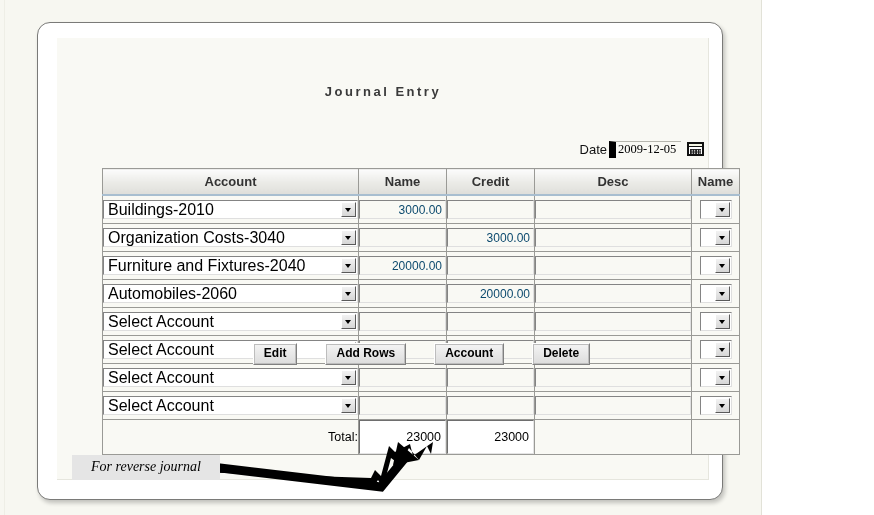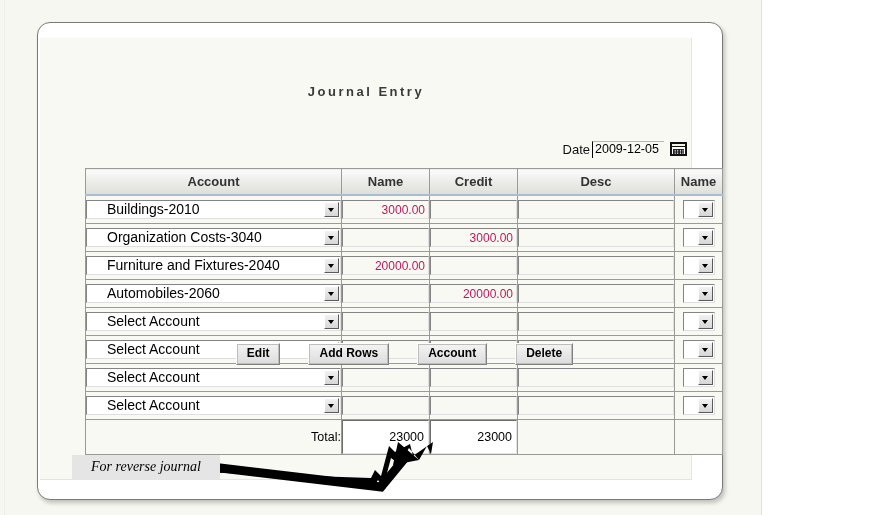--- a/index.html
+++ b/index.html
@@ -41,21 +41,21 @@
     width: 686px;
     height: 478px;
     background: #ffffff;
     border: 1px solid #7a7a78;
     border-radius: 13px;
     box-sizing: border-box;
     box-shadow: 2px 3px 4px rgba(0,0,0,0.22);
   }
   #inner-panel {
     position: absolute;
-    left: 2px; top: 15px;
+    left: 19px; top: 15px;
     width: 652px;
     height: 442px;
     background: #f9f9f4;
     border: 1px solid #e6e6de;
     border-top: none;
     border-left: none;
     box-sizing: border-box;
   }
 
   
@@ -81,27 +81,27 @@
   }
   #date-label {
     font-size: 13px;
     color: #111;
     margin-right: 2px;
   }
   #date-input {
     width: 72px;
     height: 17px;
     line-height: 17px;
-    font-family: Liberation Sans, sans-serif;
+    font-family: Liberation Serif, serif;
     font-size: 12.5px;
     color: #000;
     padding: 0 1px 0 2px;
     border: none;
     border-top: 1px solid #b6b6ae;
-    border-left: 1px solid #000000;
+    border-left: 7px solid #000000;
     background: #f9f9f4;
     box-sizing: border-box;
     outline: none;
   }
   #calendar-button {
     width: 20px;
     height: 17px;
     margin-left: 4px;
     padding: 0;
     border: none;
@@ -175,27 +175,27 @@
   .col-name    { width: 48px; }
 
   
   .cell-pad { padding: 0 3px; }
 
   
   .acct-select {
     width: 100%;
     height: 19px;
     font-family: "Liberation Sans", sans-serif;
-    font-size: 14px;
+    font-size: 16px;
     color: #000;
     background: #ffffff;
     border: 1px solid;
     border-color: #848484 #dfdfdf #dfdfdf #848484;
     box-sizing: border-box;
-    padding: 0 17px 0 20px;
+    padding: 0 17px 0 4px;
     line-height: 17px;
     position: relative;
     white-space: nowrap;
     overflow: hidden;
     cursor: default;
   }
   .acct-select .arrow-btn {
     position: absolute;
     right: 1px; top: 1px;
     width: 15px; height: 15px;
@@ -243,21 +243,21 @@
     border-right: 3.5px solid transparent;
     border-top: 4px solid #000;
   }
 
   
   .amt-input, .desc-input {
     width: 100%;
     height: 19px;
     font-family: "Liberation Sans", sans-serif;
     font-size: 12px;
-    color: #be185d;
+    color: #0c4a6e;
     background: #f9f9f4;
     border: 1px solid;
     border-color: #848484 #dfdfdf #dfdfdf #848484;
     box-sizing: border-box;
     padding: 0 3px;
     outline: none;
   }
   .amt-input { text-align: right; }
   .desc-input { text-align: left; }
 

